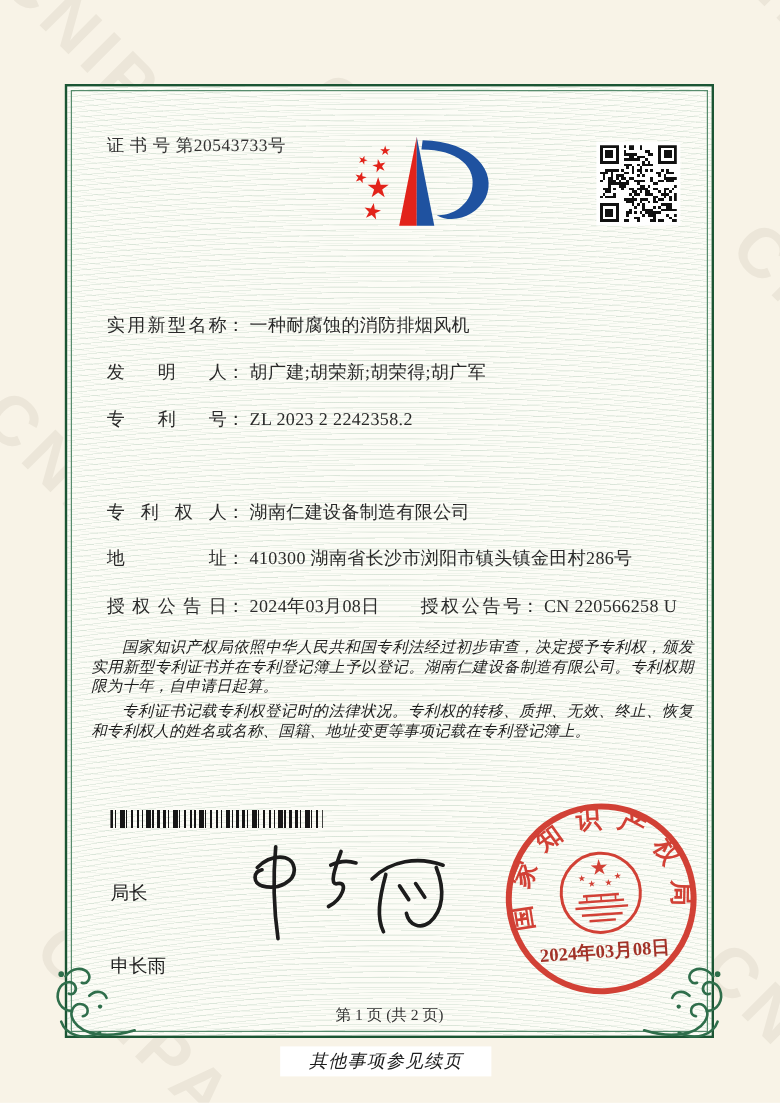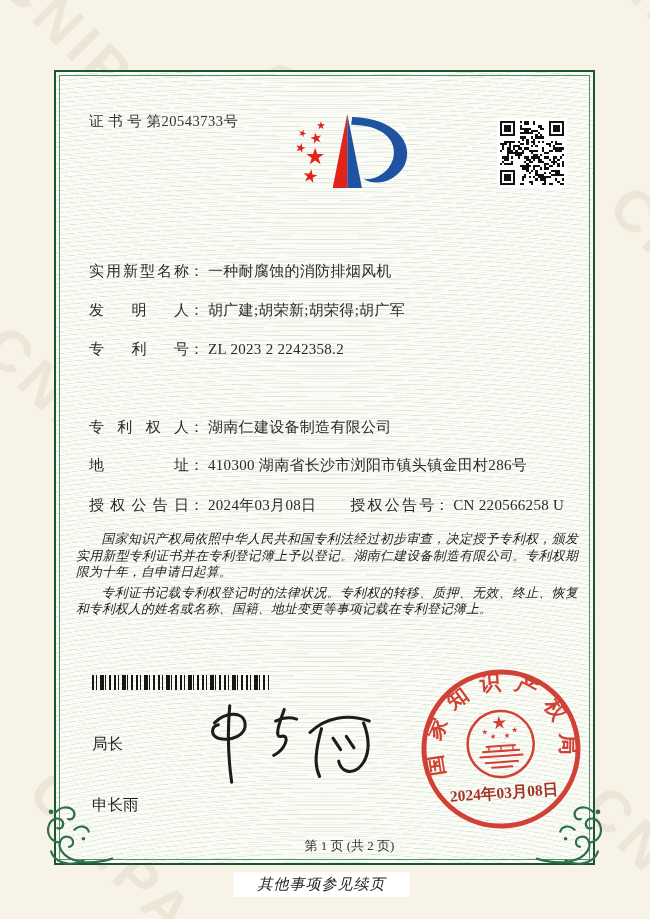--- a/index.html
+++ b/index.html
@@ -59,21 +59,21 @@
       #161616 0 2px, rgba(0,0,0,0) 2px 4px,
       #161616 4px 5px, rgba(0,0,0,0) 5px 8px,
       #161616 8px 12px, rgba(0,0,0,0) 12px 13px,
       #161616 13px 14px, rgba(0,0,0,0) 14px 17px,
       #161616 17px 19px, rgba(0,0,0,0) 19px 22px);
   }
   .director-label{position:absolute;left:36px;top:662px;font-size:15.5px;font-family:"Liberation Sans","DejaVu Sans",sans-serif;color:#1d1d1d;}
   .director-name{position:absolute;left:36px;top:683px;font-size:15.5px;font-family:"Liberation Sans","DejaVu Sans",sans-serif;color:#1d1d1d;margin-top:40px;}
   .signature{position:absolute;left:134px;top:628px;width:198px;height:86px;}
   .seal{position:absolute;left:362px;top:594px;width:166px;height:166px;transform:rotate(-4deg);opacity:.92;}
-  .page-indicator{position:absolute;left:0;bottom:8px;width:100%;text-align:center;font-size:13px;color:#333;padding-left:25px;}
+  .page-indicator{position:absolute;left:0;bottom:8px;width:100%;text-align:center;font-size:13px;color:#333;}
   
   .footer-note{
     position:absolute;left:50%;top:872px;transform:translateX(-52%);
     background:#fff;padding:3px 24px;font-size:15px;font-style:italic;color:#1c1c1c;letter-spacing:1px;
   }
 </style>
 </head>
 <body>
 
 <span class="wm" style="left:-20px;top:10px">CNIPA</span>

